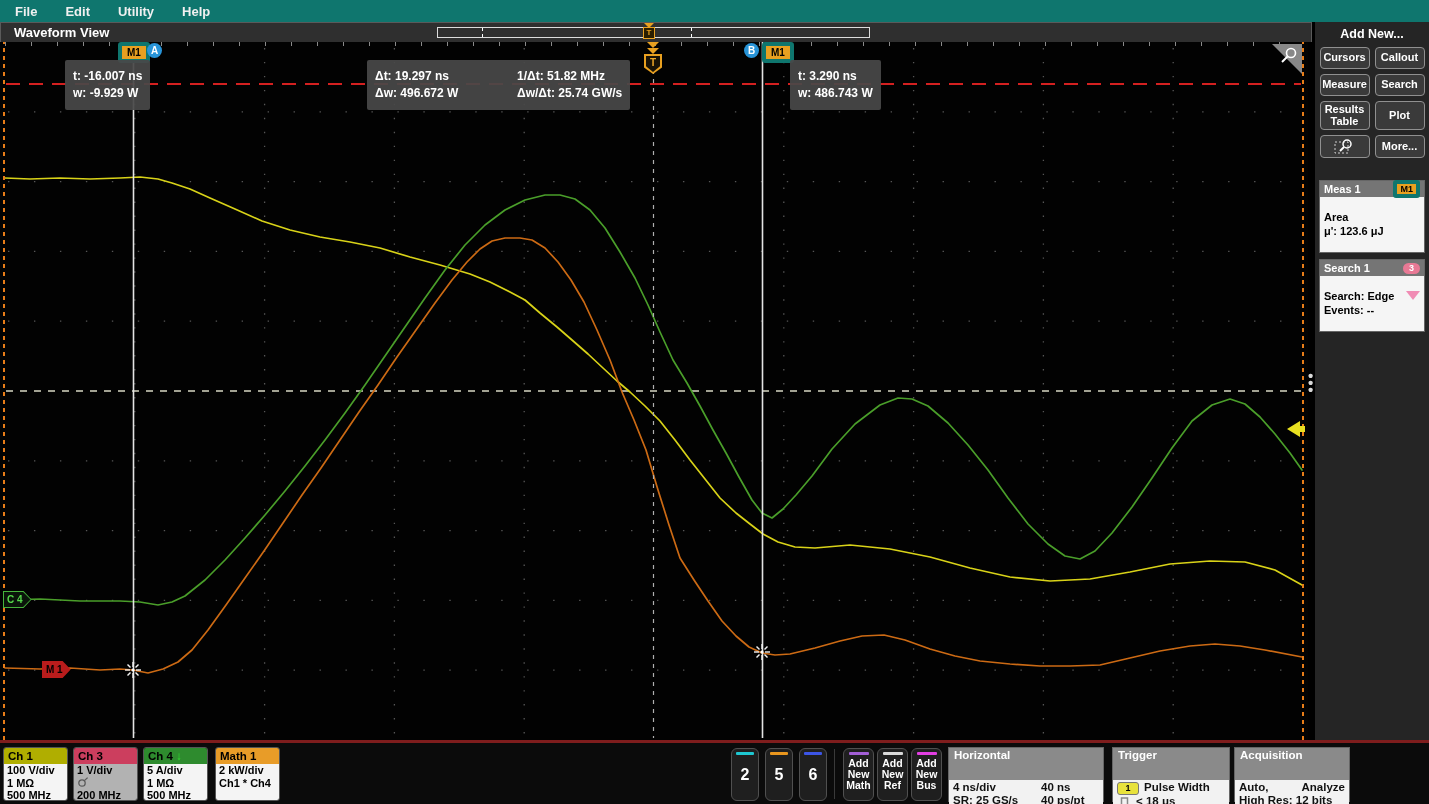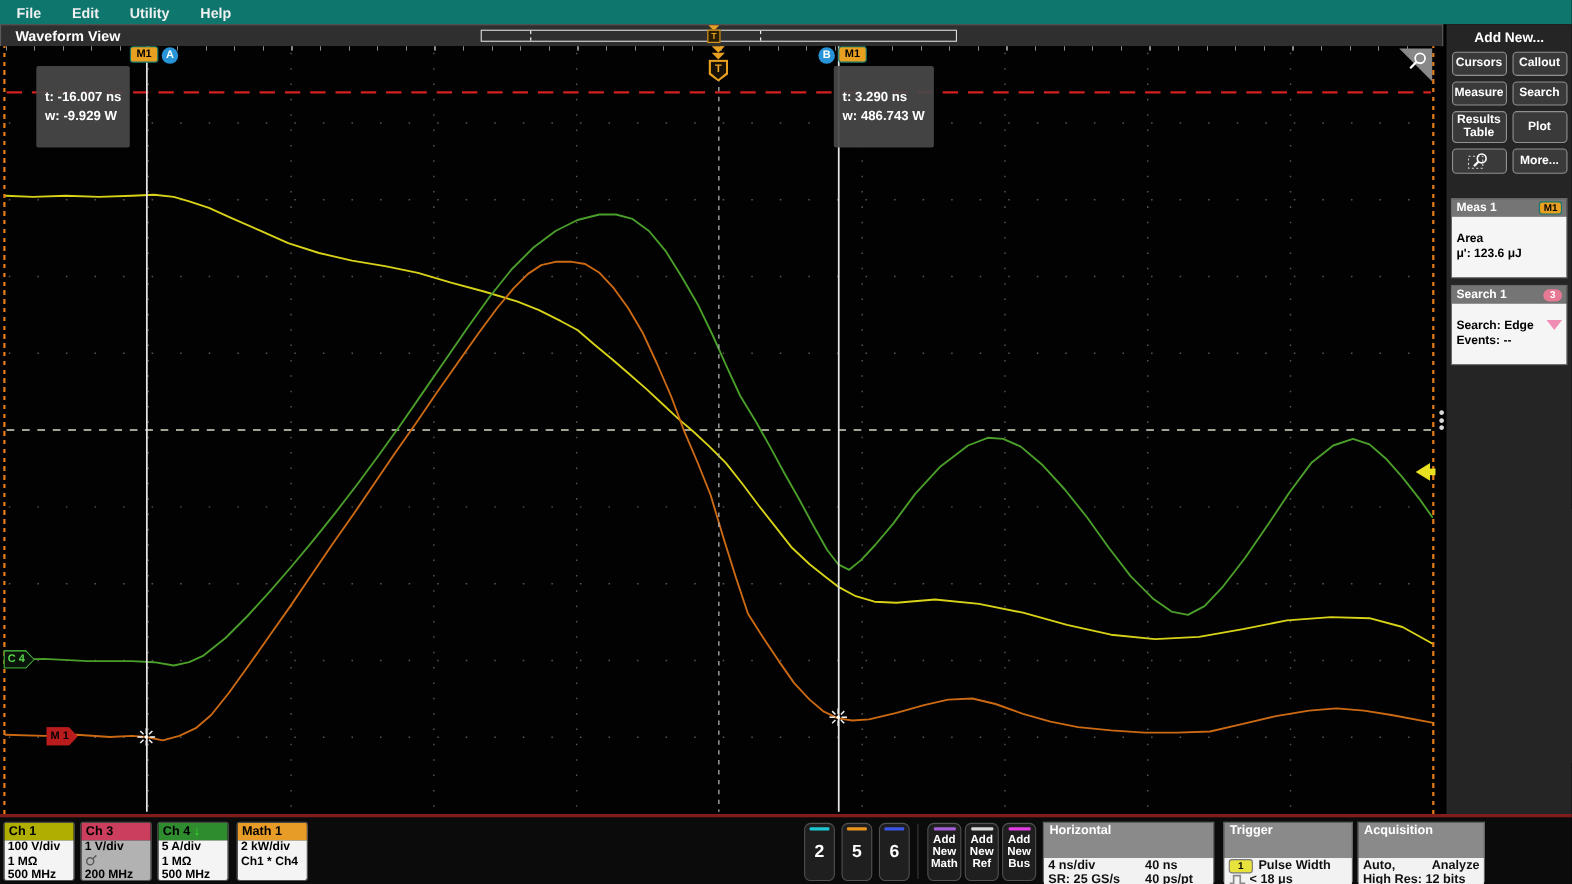--- a/index.html
+++ b/index.html
@@ -16,23 +16,23 @@
   .viewtitle{left:13px;top:2px;color:#fff;font-size:13px;font-weight:bold;}
   .minimap{left:436px;top:4px;width:433px;height:11px;border:1px solid #dcdcdc;box-sizing:border-box;}
   .mm-tick{position:absolute;top:0;height:9px;border-left:1px dashed #fff;}
   .mm-t-chev{position:absolute;left:206px;top:-5px;width:0;height:0;border-left:5px solid transparent;border-right:5px solid transparent;border-top:5px solid #e8a020;}
   .mm-t-box{position:absolute;left:205px;top:-1px;width:10px;height:10px;border:1px solid #e8a020;background:#2a1e00;color:#e8a020;font-size:8px;font-weight:bold;line-height:10px;text-align:center;}
 
   
   .plot{left:0;top:42px;width:1308px;height:698px;background:#020202;}
   .plot-edge{width:2px;top:42px;height:698px;background:repeating-linear-gradient(0deg,#e87d18 0 4px,transparent 4px 8px);}
   .topticks{left:5px;top:42px;width:1298px;height:4px;background:repeating-linear-gradient(90deg,#8a8a8a 0 1px,transparent 1px 26px);}
-  .readout{background:rgba(72,72,72,.93);color:#fff;font-size:12px;font-weight:bold;line-height:17px;padding:20px 8px;border-radius:2px;white-space:nowrap;}
+  .readout{background:rgba(72,72,72,.93);color:#fff;font-size:12px;font-weight:bold;line-height:17px;padding:8px 8px;border-radius:2px;white-space:nowrap;margin-left:32px;}
   .dgrid{display:grid;grid-template-columns:128px auto;column-gap:14px;}
-  .badge-m1{background:#e8a020;color:#000;font-size:10px;font-weight:bold;border-radius:3px;padding:1px 5px;border:1px solid #0f766e;}
+  .badge-m1{background:#e8a020;color:#000;font-size:10px;font-weight:bold;border-radius:3px;padding:1px 5px;border:4px solid #0f766e;}
   .badge-ab{width:15px;height:15px;border-radius:50%;background:#2894d8;color:#fff;font-size:10px;font-weight:bold;text-align:center;line-height:15px;}
   .tag{clip-path:polygon(0 0,72% 0,100% 50%,72% 100%,0 100%);font-size:10px;font-weight:bold;text-align:left;padding:3px 8px 3px 4px;line-height:11px;}
   .tag-outer{clip-path:polygon(0 0,72% 0,100% 50%,72% 100%,0 100%);background:#46b43c;padding:1px;}
   .tag-inner{clip-path:polygon(0 0,72% 0,100% 50%,72% 100%,0 100%);background:#0a140a;color:#55d84b;font-size:10px;font-weight:bold;padding:2px 8px 2px 3px;line-height:11px;}
   .tflag-outer{clip-path:polygon(0 0,100% 0,100% 68%,50% 100%,0 68%);background:#e8a020;width:18px;height:20px;}
   .tflag-inner{position:absolute;left:2px;top:2px;width:14px;height:16px;clip-path:polygon(0 0,100% 0,100% 64%,50% 100%,0 64%);background:#181206;color:#f0a828;font-size:10px;font-weight:bold;text-align:center;line-height:13px;}
   .chev{width:0;height:0;border-left:6px solid transparent;border-right:6px solid transparent;border-top:6px solid #e8a020;}
   .corner-zoom{width:0;height:0;border-left:30px solid transparent;border-top:30px solid #888;}
   .yarrow{width:0;height:0;border-top:8px solid transparent;border-bottom:8px solid transparent;border-right:13px solid #e8e020;}
   .yarrow-tail{left:13px;top:5px;width:5px;height:6px;background:#e8e020;}
@@ -154,20 +154,28 @@
 
   <span class="abs badge-m1" style="left:118px;top:42px;">M1</span>
   <span class="abs badge-ab" style="left:147px;top:43px;">A</span>
   <span class="abs badge-ab" style="left:744px;top:43px;">B</span>
   <span class="abs badge-m1" style="left:762px;top:42px;">M1</span>
 
   <div class="abs readout" style="left:33px;top:60px;">
     <div>t: -16.007 ns</div>
     <div>w: -9.929 W</div>
   </div>
+  <div class="abs readout" style="left:335px;top:60px;">
+    <div class="dgrid">
+      <span>Δt: 19.297 ns</span>
+      <span>1/Δt: 51.82 MHz</span>
+      <span>Δw: 496.672 W</span>
+      <span>Δw/Δt: 25.74 GW/s</span>
+    </div>
+  </div>
   <div class="abs readout" style="left:758px;top:60px;">
     <div>t: 3.290 ns</div>
     <div>w: 486.743 W</div>
   </div>
 
   <div class="abs tag-outer" style="left:3px;top:591px;">
     <div class="tag-inner">C 4</div>
   </div>
   <div class="abs tag" style="left:20px;top:661px;background:#b91c1c;color:#000;margin-left:22px;">M 1</div>
 

